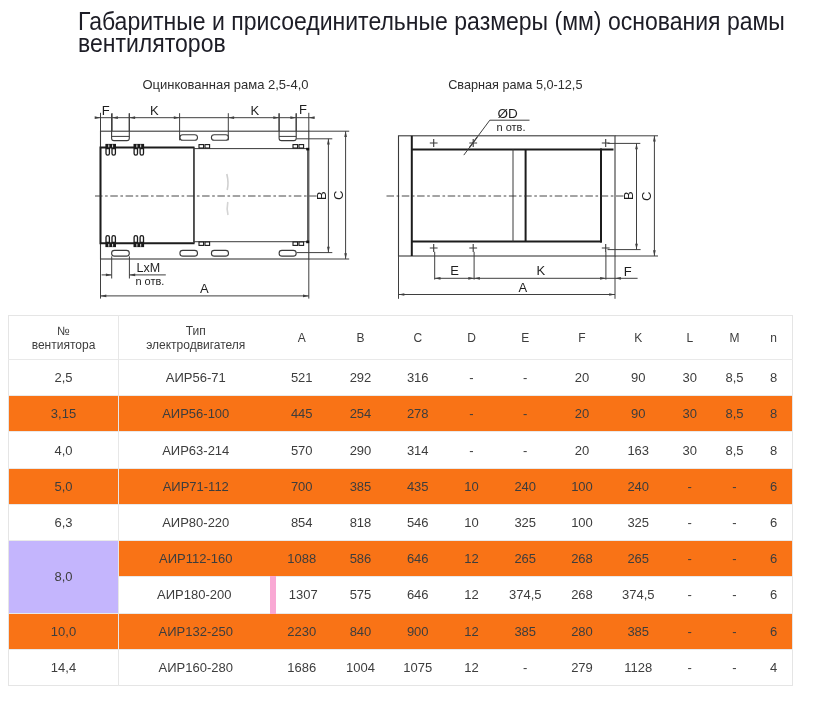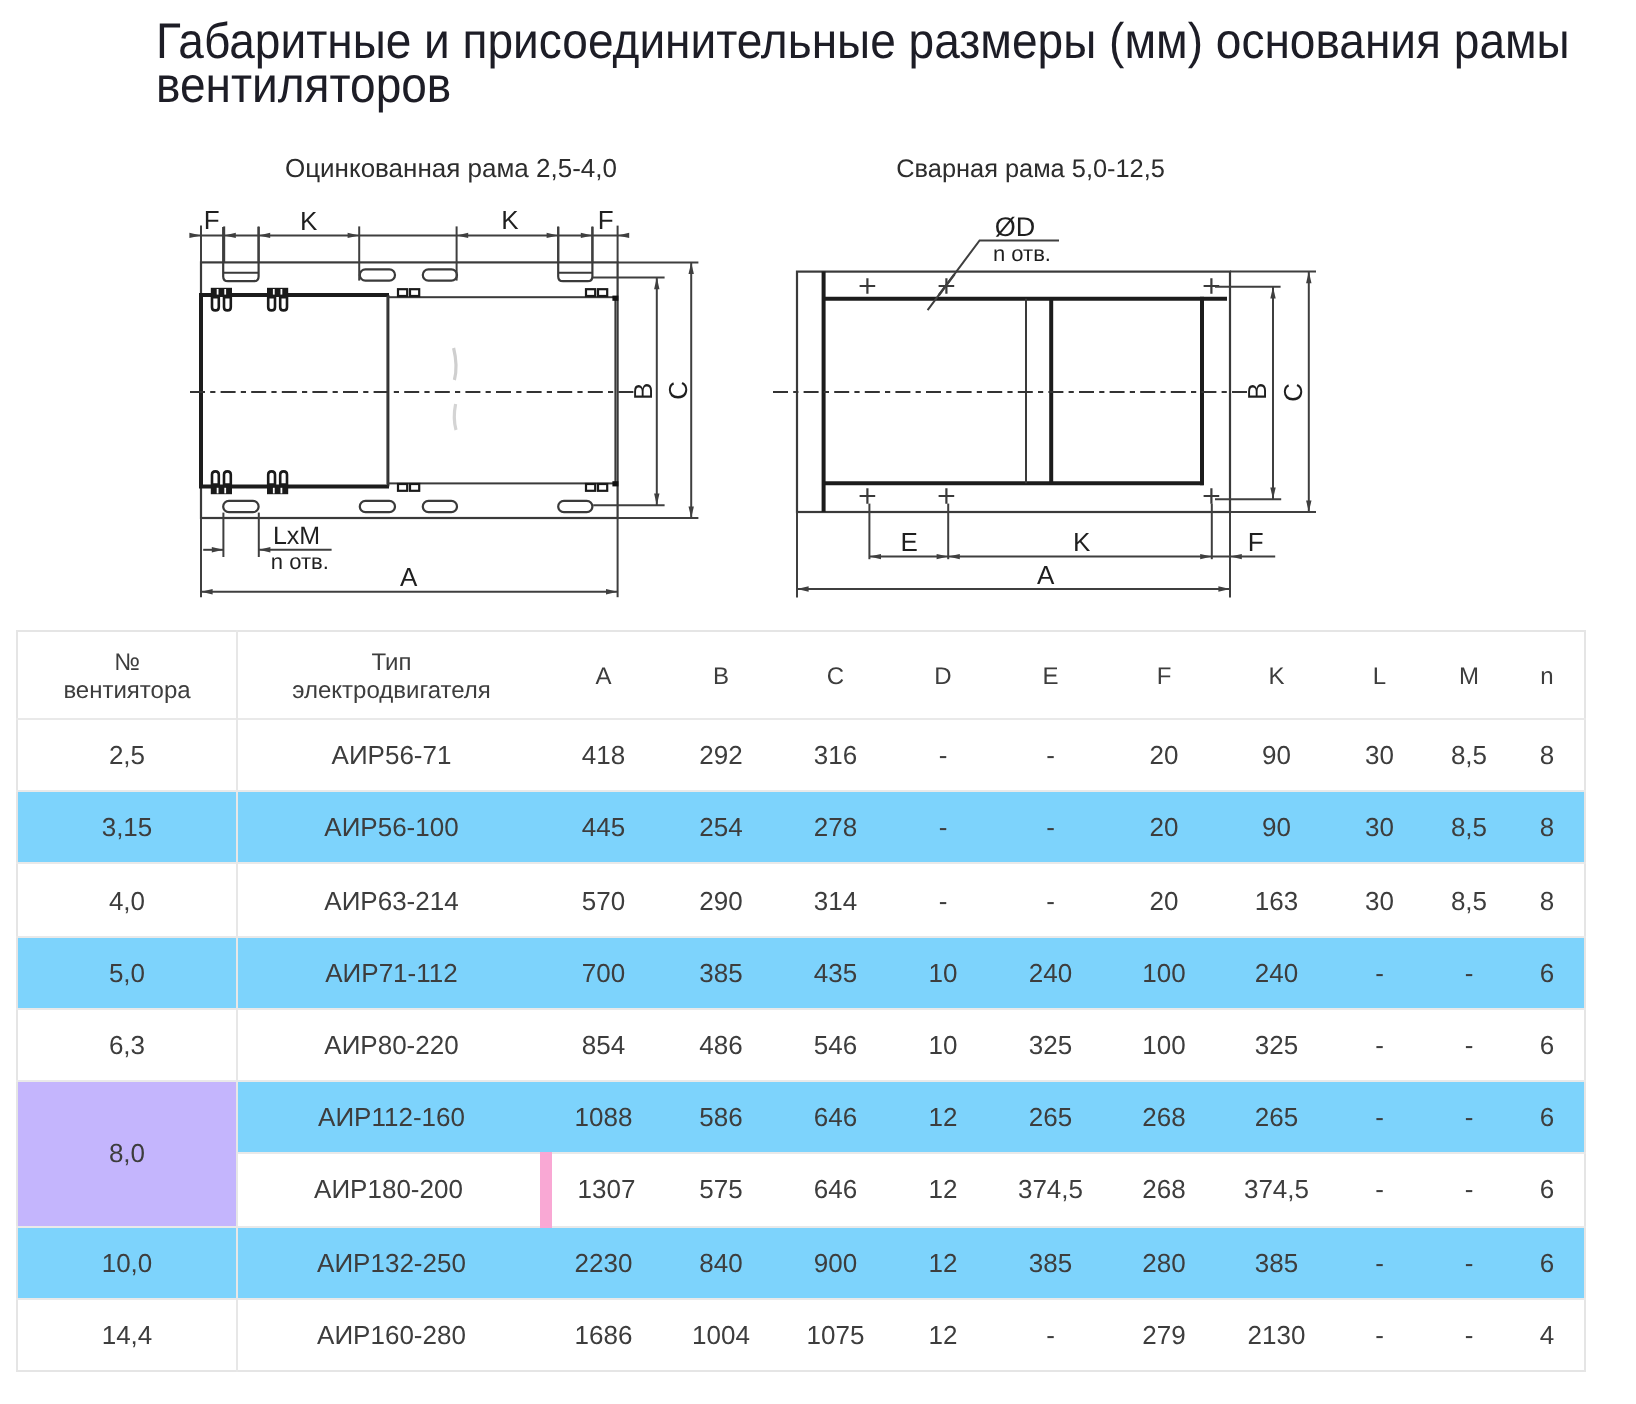--- a/index.html
+++ b/index.html
@@ -6,21 +6,21 @@
   body{width:818px;height:702px;position:relative;font-family:"Liberation Sans",sans-serif;overflow:hidden;}
   #title{position:absolute;left:77.5px;top:10.2px;font-size:25px;line-height:22px;color:#1d1d26;white-space:nowrap;transform:scaleX(0.9205);transform-origin:0 0;}
   svg text{font-family:"Liberation Sans",sans-serif;}
   #tbl{position:absolute;left:8px;top:315px;border-collapse:collapse;table-layout:fixed;font-size:13px;color:#3d3d3d;}
   #tbl td,#tbl th{text-align:center;vertical-align:middle;padding:0;font-weight:normal;border-top:1px solid #e9e9e9;}
   #tbl{border:1px solid #e5e5e5;}
   #tbl .c1,#tbl .h1{border-right:1px solid #e7e7e7;}
   #tbl thead tr{height:44px;}
   #tbl tbody tr{height:36.22px;}
   #tbl thead th{border-top:none;line-height:14px;font-size:12px;}
-  #tbl tr.g td{background:#7dd3fc;}
+  #tbl tr.g td{background:#f97316;}
 </style>
 </head>
 <body>
 
 <div id="title">Габаритные и присоединительные размеры (мм) основания рамы<br>вентиляторов</div>
 
 <svg width="818" height="315" viewBox="0 0 818 315" style="position:absolute;left:0;top:0">
 
 <g>
 <text x="225.5" y="88.5" font-size="13" text-anchor="middle" fill="#2d2d2d" font-weight="normal">Оцинкованная рама 2,5-4,0</text>
@@ -341,21 +341,21 @@
         <th>L</th>
         <th>M</th>
         <th>n</th>
       </tr>
 </thead>
 <tbody>
 
 <tr>
         <td class="c1">2,5</td>
         <td>АИР56-71</td>
-        <td>418</td>
+        <td>521</td>
         <td>292</td>
         <td>316</td>
         <td>-</td>
         <td>-</td>
         <td>20</td>
         <td>90</td>
         <td>30</td>
         <td>8,5</td>
         <td>8</td>
       </tr>
@@ -402,21 +402,21 @@
         <td>240</td>
         <td>-</td>
         <td>-</td>
         <td>6</td>
       </tr>
 
 <tr>
         <td class="c1">6,3</td>
         <td>АИР80-220</td>
         <td>854</td>
-        <td>486</td>
+        <td>818</td>
         <td>546</td>
         <td>10</td>
         <td>325</td>
         <td>100</td>
         <td>325</td>
         <td>-</td>
         <td>-</td>
         <td>6</td>
       </tr>
 
@@ -466,19 +466,19 @@
 
 <tr>
         <td class="c1">14,4</td>
         <td>АИР160-280</td>
         <td>1686</td>
         <td>1004</td>
         <td>1075</td>
         <td>12</td>
         <td>-</td>
         <td>279</td>
-        <td>2130</td>
+        <td>1128</td>
         <td>-</td>
         <td>-</td>
         <td>4</td>
       </tr>
 </tbody>
 </table>
 
 </body></html>

